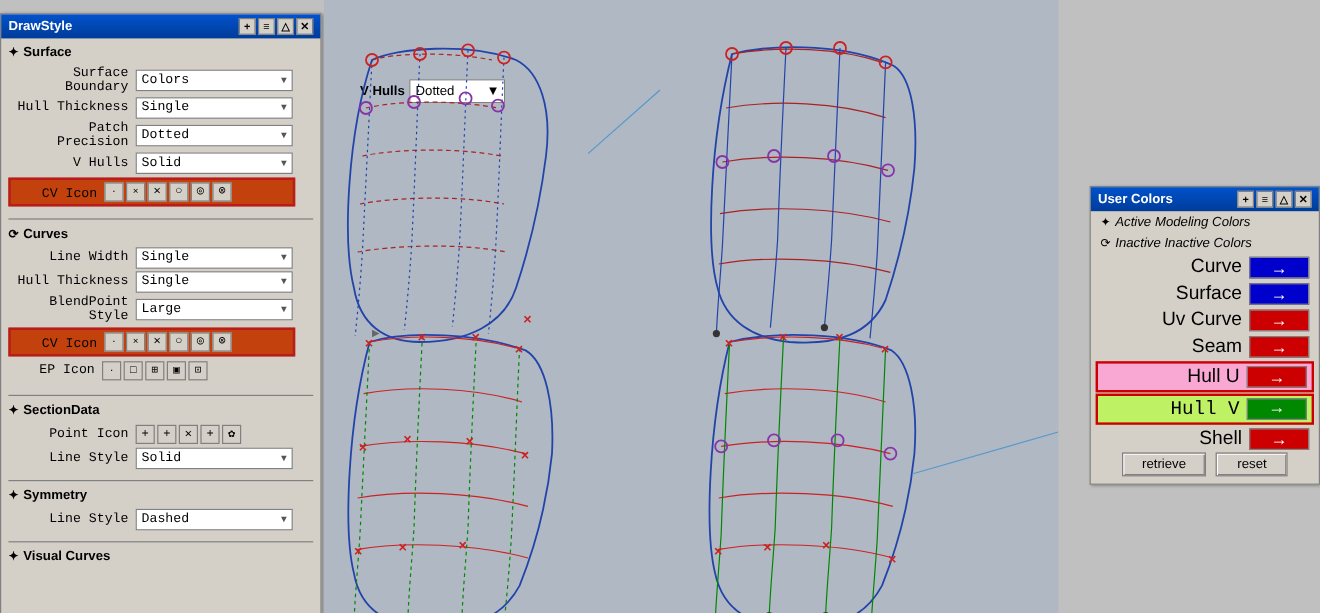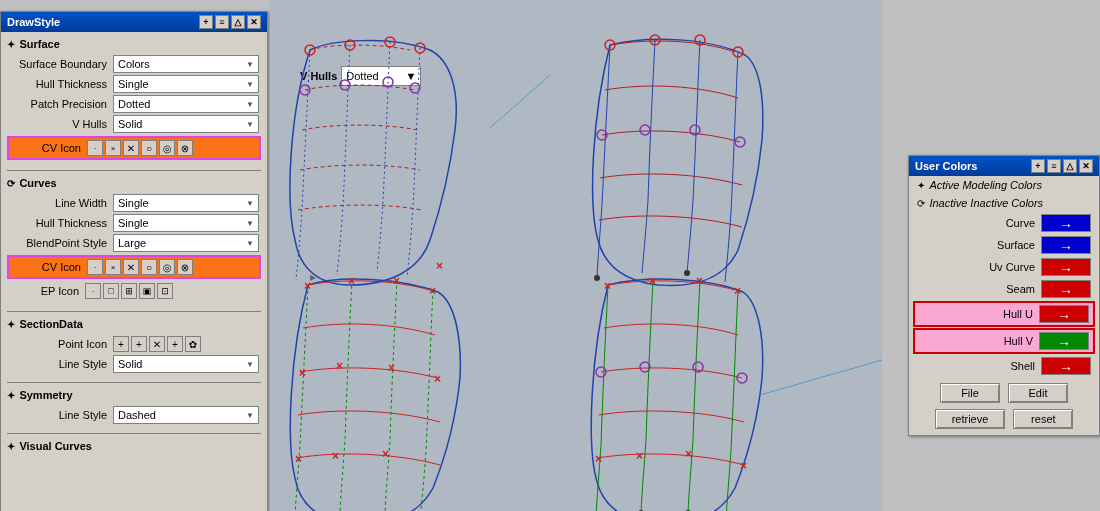--- a/index.html
+++ b/index.html
@@ -64,21 +64,22 @@
       color: #000;
       cursor: pointer;
     }
     .section-header .arrow {
       margin-right: 4px;
       font-size: 10px;
       color: #000;
     }
 
     .section-body {
-      padding: 2px 0 4px 0;
+      padding: 2px 15px 4px 0;
+      font-family: Liberation Mono, monospace;
     }
 
     .prop-row {
       display: flex;
       align-items: center;
       padding: 1px 8px 1px 12px;
       min-height: 20px;
     }
     .prop-label {
       width: 100px;
@@ -101,25 +102,25 @@
       cursor: pointer;
       min-width: 80px;
     }
     .prop-select .dropdown-arrow {
       font-size: 8px;
       color: #555;
     }
 
     .icon-row {
       display: flex;
-      align-items: center;
+      align-items: flex-end;
       padding: 2px 8px 2px 12px;
-      border: 2px solid #d946ef;
+      border: 2px solid #b91c1c;
       margin: 2px 6px;
-      background: #f97316;
+      background: #c2410c;
     }
     .icon-row-label {
       width: 66px;
       text-align: right;
       padding-right: 6px;
       font-size: 11px;
       flex-shrink: 0;
     }
     .icon-btn {
       width: 16px;
@@ -160,21 +161,21 @@
     .color-row {
       display: flex;
       align-items: center;
       padding: 2px 8px;
       min-height: 22px;
     }
     .color-label {
       flex: 1;
       text-align: right;
       padding-right: 6px;
-      font-size: 11px;
+      font-size: 16px;
     }
     .color-swatch {
       width: 50px;
       height: 18px;
       display: flex;
       align-items: center;
       justify-content: center;
       border: 1px solid #808080;
       cursor: pointer;
       position: relative;
@@ -593,35 +594,31 @@
     </div>
   </div>
 
   <div style="border: 2px solid #cc0000; margin: 1px 4px; display:flex; align-items:center; padding:2px 4px; background:#f9a8d4;">
     <span class="color-label" style="flex:1;text-align:right;padding-right:6px;">Hull U</span>
     <div class="color-swatch" style="background:#cc0000;width:50px;height:18px;display:flex;align-items:center;justify-content:center;border:1px solid #808080;">
       <span class="swatch-arrow" style="color:white;font-size:14px;">→</span>
     </div>
   </div>
 
-  <div style="border: 2px solid #cc0000; margin: 1px 4px; display:flex; align-items:center; padding:2px 4px; background:#f9a8d4;">
+  <div style="border: 2px solid #cc0000; margin: 1px 4px; display:flex; align-items:center; padding:2px 4px; background:#bef264;font-family:Liberation Mono, monospace;">
     <span class="color-label" style="flex:1;text-align:right;padding-right:6px;">Hull V</span>
     <div class="color-swatch" style="background:#008800;width:50px;height:18px;display:flex;align-items:center;justify-content:center;border:1px solid #808080;">
       <span class="swatch-arrow" style="color:white;font-size:14px;">→</span>
     </div>
   </div>
 
   <div class="color-row">
     <span class="color-label">Shell</span>
     <div class="color-swatch" style="background:#cc0000;">
       <span class="swatch-arrow">→</span>
     </div>
   </div>
 
-  <div class="panel-buttons">
-    <button class="panel-btn">File</button>
-    <button class="panel-btn">Edit</button>
-  </div>
   <div class="panel-buttons" style="padding-top:0;">
     <button class="panel-btn">retrieve</button>
     <button class="panel-btn">reset</button>
   </div>
 </div>
 
 </body></html>

